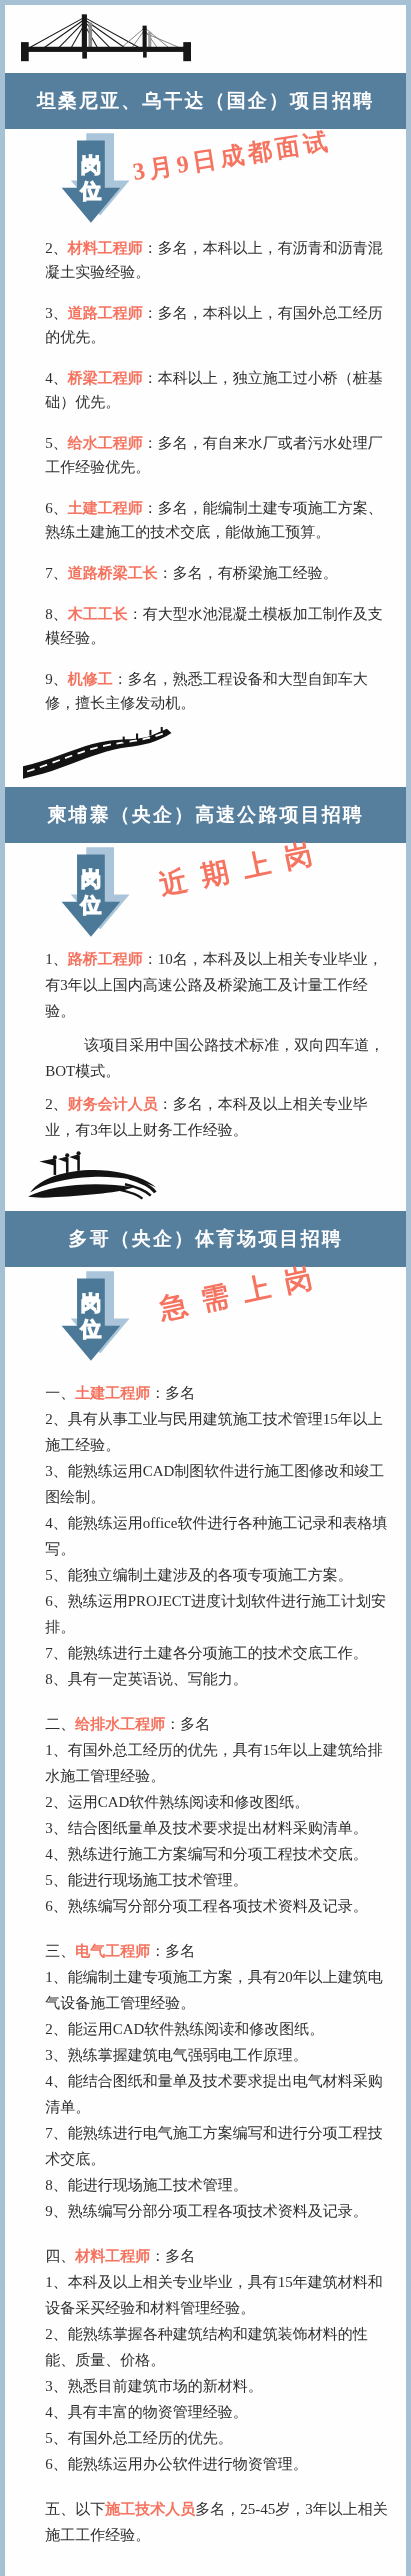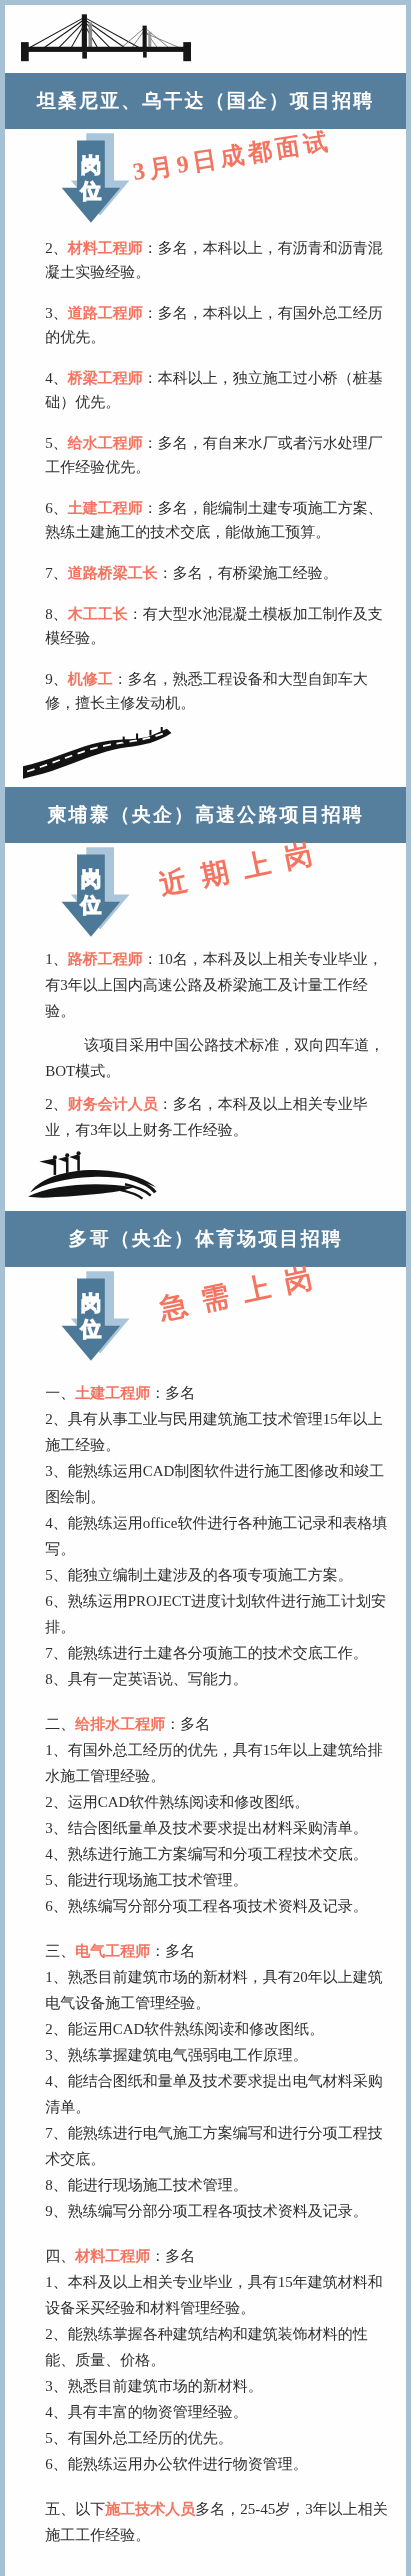--- a/index.html
+++ b/index.html
@@ -173,21 +173,21 @@
           <div class="job"><span class="label">7、</span><span class="desc">能熟练进行土建各分项施工的技术交底工作。</span></div>
           <div class="job"><span class="label">8、</span><span class="desc">具有一定英语说、写能力。</span></div>
           <div class="job group"><span class="label">二、</span><span class="title">给排水工程师</span><span class="desc">：多名</span></div>
           <div class="job"><span class="label">1、</span><span class="desc">有国外总工经历的优先，具有15年以上建筑给排水施工管理经验。</span></div>
           <div class="job"><span class="label">2、</span><span class="desc">运用CAD软件熟练阅读和修改图纸。</span></div>
           <div class="job"><span class="label">3、</span><span class="desc">结合图纸量单及技术要求提出材料采购清单。</span></div>
           <div class="job"><span class="label">4、</span><span class="desc">熟练进行施工方案编写和分项工程技术交底。</span></div>
           <div class="job"><span class="label">5、</span><span class="desc">能进行现场施工技术管理。</span></div>
           <div class="job"><span class="label">6、</span><span class="desc">熟练编写分部分项工程各项技术资料及记录。</span></div>
           <div class="job group"><span class="label">三、</span><span class="title">电气工程师</span><span class="desc">：多名</span></div>
-          <div class="job"><span class="label">1、</span><span class="desc">熟悉目前建筑市场的新材料，具有20年以上建筑电气设备施工管理经验。</span></div>
+          <div class="job"><span class="label">1、</span><span class="desc">能编制土建专项施工方案，具有20年以上建筑电气设备施工管理经验。</span></div>
           <div class="job"><span class="label">2、</span><span class="desc">能运用CAD软件熟练阅读和修改图纸。</span></div>
           <div class="job"><span class="label">3、</span><span class="desc">熟练掌握建筑电气强弱电工作原理。</span></div>
           <div class="job"><span class="label">4、</span><span class="desc">能结合图纸和量单及技术要求提出电气材料采购清单。</span></div>
           <div class="job"><span class="label">7、</span><span class="desc">能熟练进行电气施工方案编写和进行分项工程技术交底。</span></div>
           <div class="job"><span class="label">8、</span><span class="desc">能进行现场施工技术管理。</span></div>
           <div class="job"><span class="label">9、</span><span class="desc">熟练编写分部分项工程各项技术资料及记录。</span></div>
           <div class="job group"><span class="label">四、</span><span class="title">材料工程师</span><span class="desc">：多名</span></div>
           <div class="job"><span class="label">1、</span><span class="desc">本科及以上相关专业毕业，具有15年建筑材料和设备采买经验和材料管理经验。</span></div>
           <div class="job"><span class="label">2、</span><span class="desc">能熟练掌握各种建筑结构和建筑装饰材料的性能、质量、价格。</span></div>
           <div class="job"><span class="label">3、</span><span class="desc">熟悉目前建筑市场的新材料。</span></div>

